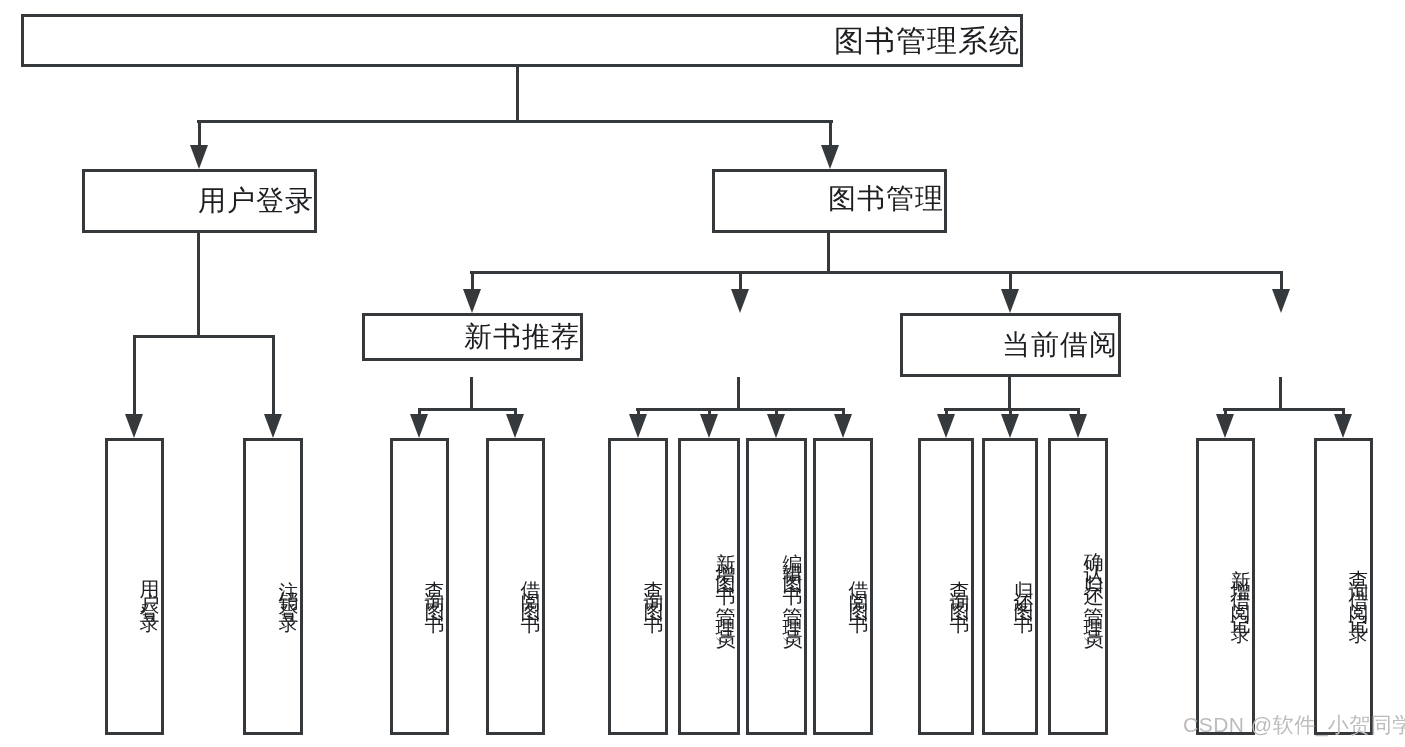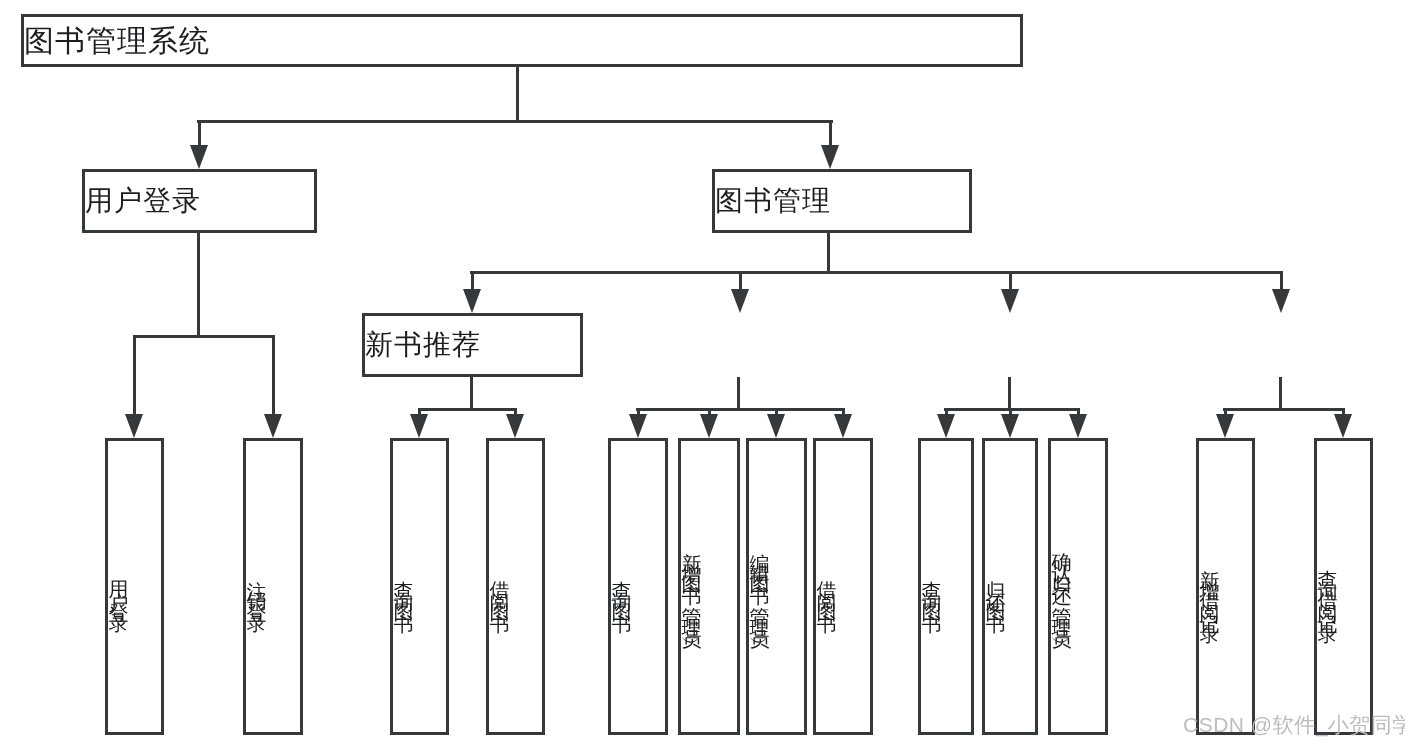--- a/index.html
+++ b/index.html
@@ -17,21 +17,21 @@
     font-family:"Liberation Sans","DejaVu Sans",sans-serif;
     color:var(--text);
   }
   .box{
     position:absolute;
     box-sizing:border-box;
     border:3px solid var(--line);
     background:#fff;
     display:flex;
     align-items:center;
-    justify-content:flex-start;
+    justify-content:flex-end;
   }
   .htext{
     font-size:28px;
     letter-spacing:1px;
     white-space:nowrap;
     line-height:1;
   }
   .root-title{font-size:30px;}
   .vtext{
     writing-mode:vertical-rl;
@@ -62,26 +62,29 @@
 
 <div id="stage">
 
   <div class="box" style="left:21px;top:14px;width:1002px;height:53px;">
     <span class="htext root-title">图书管理系统</span>
   </div>
 
   <div class="box" style="left:82px;top:169px;width:235px;height:64px;">
     <span class="htext">用户登录</span>
   </div>
-  <div class="box" style="left:712px;top:169px;width:260px;height:64px;">
+  <div class="box" style="left:712px;top:169px;width:235px;height:64px;font-family:Liberation Mono, monospace;">
     <span class="htext">图书管理</span>
   </div>
 
-  <div class="box" style="left:362px;top:313px;width:221px;height:64px;">
+  <div class="box" style="left:362px;top:313px;width:221px;height:48px;">
     <span class="htext">新书推荐</span>
+  </div>
+  <div class="box" style="left:900px;top:313px;width:221px;height:64px;">
+    <span class="htext">当前借阅</span>
   </div>
 
   <div class="box" style="left:105px;top:438px;width:59px;height:297px;">
     <span class="vtext">用户登录</span>
   </div>
   <div class="box" style="left:243px;top:438px;width:60px;height:297px;">
     <span class="vtext">注销登录</span>
   </div>
 
   <div class="box" style="left:390px;top:438px;width:59px;height:297px;">

